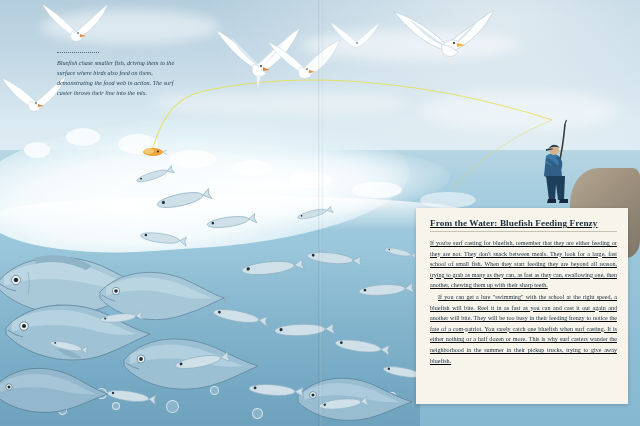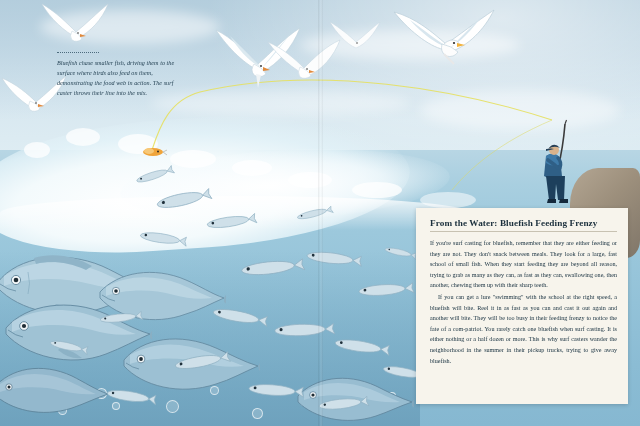--- a/index.html
+++ b/index.html
@@ -130,20 +130,21 @@
   
   .panel {
     position: absolute;
     left: 416px; top: 208px;
     width: 212px; height: 196px;
     background: #f7f4ec;
     box-shadow: 0 1px 4px rgba(0,0,0,0.18);
   }
   .panel-inner {
     padding: 10px 11px 10px 14px;
+    text-decoration: underline;
   }
   .panel-title {
     font-family: "Liberation Serif", serif;
     font-weight: bold;
     font-size: 9.2px;
     color: #1b2f3c;
     letter-spacing: 0.1px;
     margin: 0 0 3px 0;
   }
   .panel-rule {

